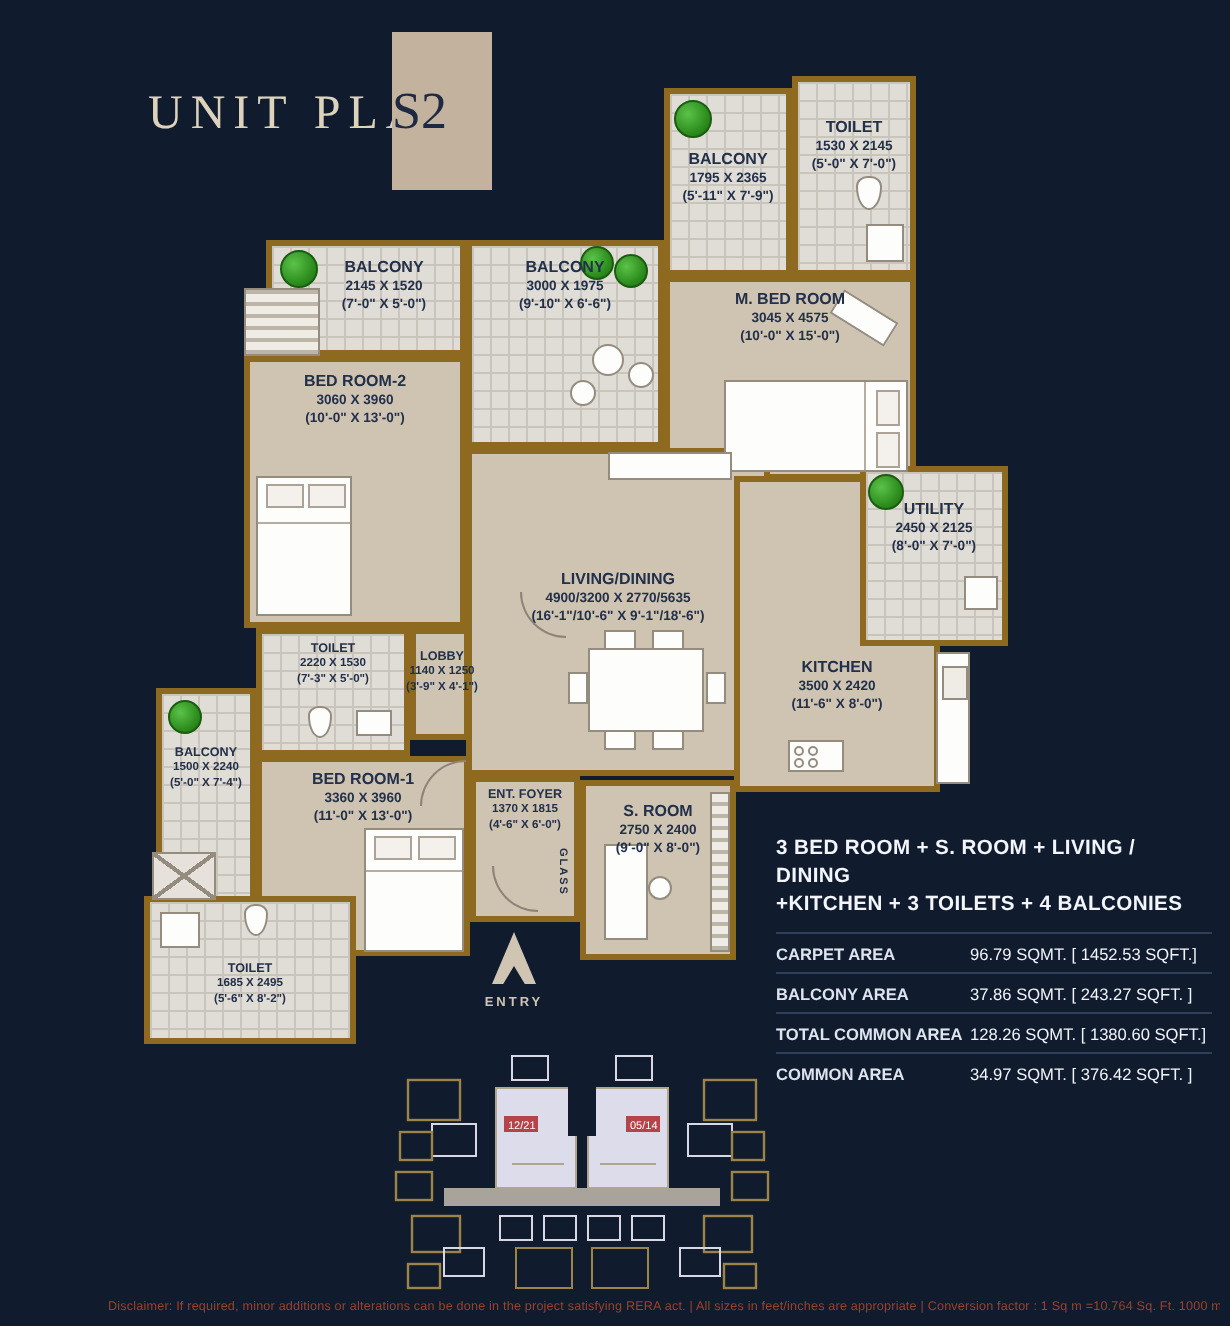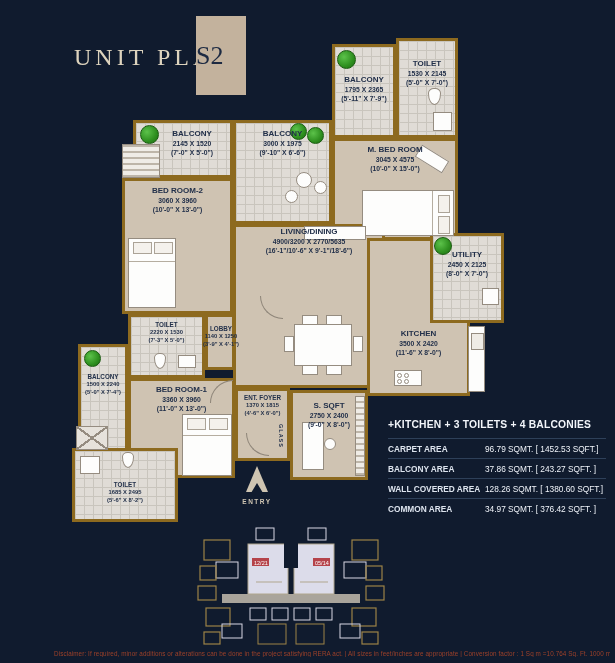--- a/index.html
+++ b/index.html
@@ -140,21 +140,21 @@
       </div>
     </div>
     <div class="furn" style="left:352px;top:126px;width:32px;height:14px;transform:rotate(32deg)"></div>
     <div class="furn" style="left:298px;top:164px;width:92px;height:46px">
       <div class="pillow" style="right:3px;top:4px;width:10px;height:16px"></div>
       <div class="pillow" style="right:3px;top:25px;width:10px;height:16px"></div>
       <div style="position:absolute;right:20px;top:0;height:100%;border-left:1px solid #b5ada0"></div>
     </div>
 
     <div class="room floor" style="left:169px;top:198px;width:152px;height:164px">
-      <div class="rlabel" style="">
+      <div class="rlabel" style="padding-top:58px">
         <span class="rname">LIVING/DINING</span>
         <span class="rdim">4900/3200 X 2770/5635</span>
         <span class="rdim">(16'-1"/10'-6" X 9'-1"/18'-6")</span>
       </div>
     </div>
     <div class="furn" style="left:240px;top:200px;width:62px;height:14px"></div>
     <div class="furn" style="left:230px;top:298px;width:58px;height:42px"></div>
     <div class="furn" style="left:238px;top:289px;width:16px;height:10px"></div>
     <div class="furn" style="left:262px;top:289px;width:16px;height:10px"></div>
     <div class="furn" style="left:238px;top:339px;width:16px;height:10px"></div>
@@ -244,52 +244,53 @@
       <div class="rlabel" style="padding-top:3px">
         <span class="rname">ENT. FOYER</span>
         <span class="rdim">1370 X 1815</span>
         <span class="rdim">(4'-6" X 6'-0")</span>
       </div>
       <div class="arc" style="left:8px;top:42px"></div>
     </div>
 
     <div class="room floor" style="left:226px;top:364px;width:78px;height:90px">
       <div class="rlabel" style="padding-top:8px">
-        <span class="rname">S. SQFT</span>
+        <span class="rname">S. ROOM</span>
         <span class="rdim">2750 X 2400</span>
         <span class="rdim">(9'-0" X 8'-0")</span>
       </div>
     </div>
     <div class="stripes" style="left:291px;top:370px;width:10px;height:80px"></div>
     <div class="furn" style="left:238px;top:396px;width:22px;height:48px"></div>
     <div class="furn round" style="left:260px;top:412px;width:12px;height:12px"></div>
     <div class="glass" style="left:214px;top:398px">GLASS</div>
     <div class="arc" style="left:196px;top:270px"></div>
     <div class="arc" style="left:146px;top:354px;transform:rotate(90deg)"></div>
 
     <div class="entry-arrow" style="left:182px;top:440px">
       <div class="entry-notch"></div>
     </div>
     <div class="entry-label" style="left:171px;top:472px">ENTRY</div>
   </div>
 
   <div class="summary">
     <div class="shead">
+      <div>3 BED ROOM + S. ROOM + LIVING / DINING</div>
       <div>+KITCHEN + 3 TOILETS + 4 BALCONIES</div>
     </div>
     <div class="srow">
       <div class="slabel">CARPET AREA</div>
       <div class="svalue">96.79 SQMT. [ 1452.53 SQFT.]</div>
     </div>
     <div class="srow">
       <div class="slabel">BALCONY AREA</div>
       <div class="svalue">37.86 SQMT. [ 243.27 SQFT. ]</div>
     </div>
     <div class="srow">
-      <div class="slabel">WALL COVERED AREA</div>
+      <div class="slabel">TOTAL COMMON AREA</div>
       <div class="svalue">128.26 SQMT. [ 1380.60 SQFT.]</div>
     </div>
     <div class="srow">
       <div class="slabel">COMMON AREA</div>
       <div class="svalue">34.97 SQMT. [ 376.42 SQFT. ]</div>
     </div>
   </div>
 
 
   <div class="cluster-map">

